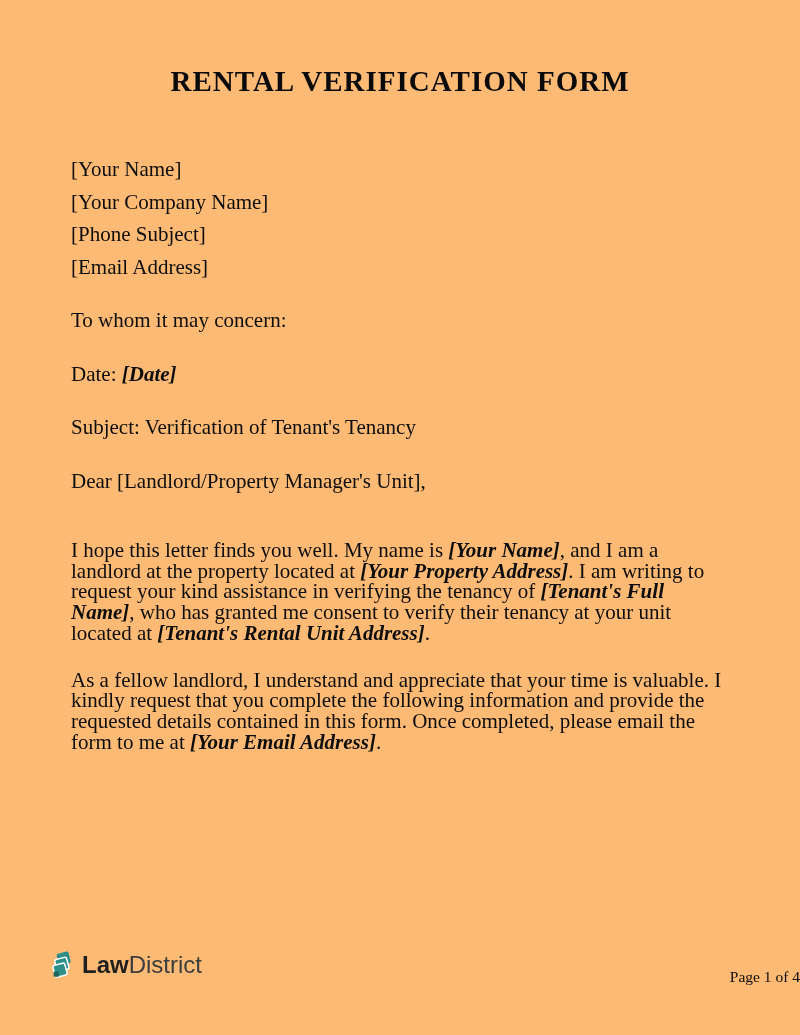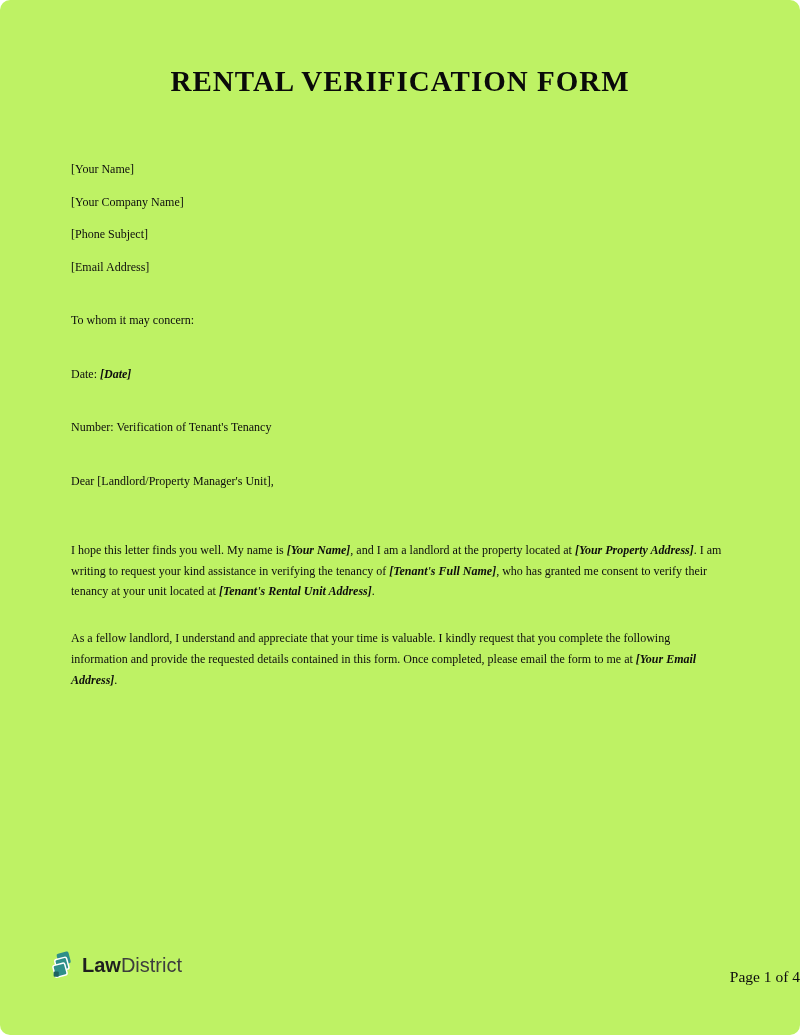--- a/index.html
+++ b/index.html
@@ -11,36 +11,35 @@
     width: 800px;
     height: 1035px;
     position: relative;
     font-family: "Liberation Serif", serif;
     color: #0d0d0d;
     overflow: hidden;
   }
   .page {
     position: absolute;
     inset: 0;
-    background: #bef264;
-    border-radius: 10px;
+    background: #fdba74;
   }
   .doc-title {
     margin: 62px 0 0 0;
     text-align: center;
     font-size: 29px;
     font-weight: 700;
     letter-spacing: 1px;
     line-height: 38px;
     color: #0a0a0a;
   }
   .content {
     margin: 0 71px;
     width: 658px;
-    font-size: 12px;
+    font-size: 21px;
   }
   .line {
     margin: 0 0 12px 0;
     line-height: 20.5px;
   }
   .sender-block {
     margin-top: 59px;
   }
   .date-line   { margin-top: 33px; }
   .greeting-general { margin-top: 33px; }
@@ -66,21 +65,21 @@
     position: absolute;
     left: 48px;
     top: 2px;
     display: flex;
     align-items: center;
     gap: 4px;
   }
   .brand-icon { display: block; }
   .brand-text {
     font-family: "Liberation Sans", sans-serif;
-    font-size: 20px;
+    font-size: 24px;
     line-height: 28px;
     white-space: nowrap;
   }
   .brand-bold   { font-weight: 800; color: #1f1f1f; }
   .brand-light  { font-weight: 400; color: #3d3d3d; }
   .page-indicator {
     position: absolute;
     left: 0;
     right: 0;
     top: 20px;
@@ -102,21 +101,21 @@
       <p class="line">[Your Name]</p>
       <p class="line">[Your Company Name]</p>
       <p class="line">[Phone Subject]</p>
       <p class="line">[Email Address]</p>
     </div>
 
     <p class="line greeting-general">To whom it may concern:</p>
 
     <p class="line date-line"><span>Date: </span><span class="ph">[Date]</span></p>
 
-    <p class="line subject-line">Number: Verification of Tenant's Tenancy</p>
+    <p class="line subject-line">Subject: Verification of Tenant's Tenancy</p>
 
     <p class="line greeting-named">Dear [Landlord/Property Manager's Unit],</p>
 
     <p class="para para-1"><span>I hope this letter finds you well. My name is </span><span class="ph">[Your Name]</span><span>, and I am a landlord at the property located at </span><span class="ph">[Your Property Address]</span><span>. I am writing to request your kind assistance in verifying the tenancy of </span><span class="ph">[Tenant's Full Name]</span><span>, who has granted me consent to verify their tenancy at your unit located at </span><span class="ph">[Tenant's Rental Unit Address]</span><span>.</span></p>
 
     <p class="para para-2"><span>As a fellow landlord, I understand and appreciate that your time is valuable. I kindly request that you complete the following information and provide the requested details contained in this form. Once completed, please email the form to me at </span><span class="ph">[Your Email Address]</span><span>.</span></p>
 
   </div>
 
   <div class="footer">

